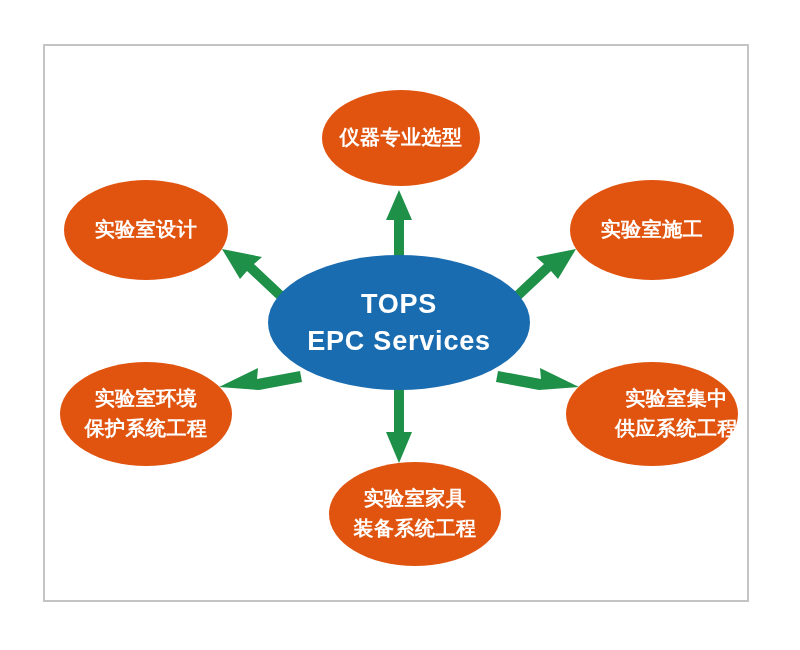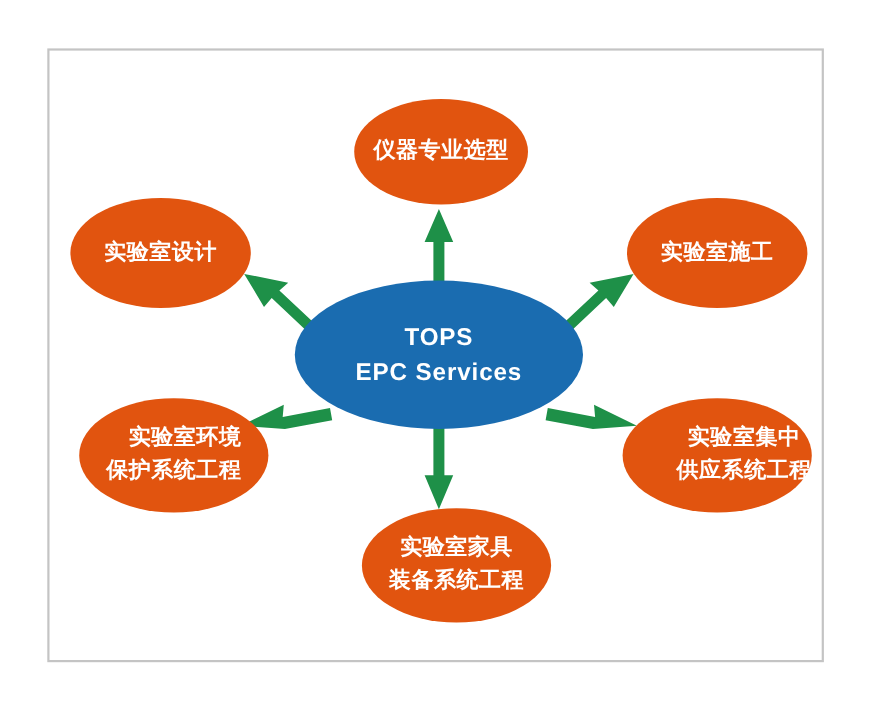--- a/index.html
+++ b/index.html
@@ -45,21 +45,21 @@
     justify-content: center;
     text-align: center;
     border-radius: 50%;
     color: #ffffff;
     font-weight: bold;
     line-height: 1.28;
     letter-spacing: 0.5px;
   }
   .node-center {
     background: #1a6cb0;
-    font-size: 22px;
+    font-size: 27px;
     letter-spacing: 0.8px;
   }
   .node-center .line-1 { display: block; }
   .node-center .line-2 { display: block; margin-top: 2px; }
   .node-spoke {
     background: #e1540f;
     font-size: 20px;
   }
   .node-spoke .label-line { display: block; }
   .node-spoke .label-line + .label-line { margin-top: 4px; }
@@ -116,21 +116,21 @@
       <span class="label-line">实验室施工</span>
     </div>
   </div>
 
   <div class="node node-spoke" style="left:64px; top:180px; width:164px; height:100px;">
     <div>
       <span class="label-line">实验室设计</span>
     </div>
   </div>
 
-  <div class="node node-spoke" style="left:72px; top:362px; width:172px; height:104px;text-align:right;">
+  <div class="node node-spoke" style="left:60px; top:362px; width:172px; height:104px;">
     <div>
       <span class="label-line">实验室环境</span>
       <span class="label-line">保护系统工程</span>
     </div>
   </div>
 
   <div class="node node-spoke" style="left:566px; top:362px; width:172px; height:104px;justify-content:flex-end;">
     <div>
       <span class="label-line">实验室集中</span>
       <span class="label-line">供应系统工程</span>

